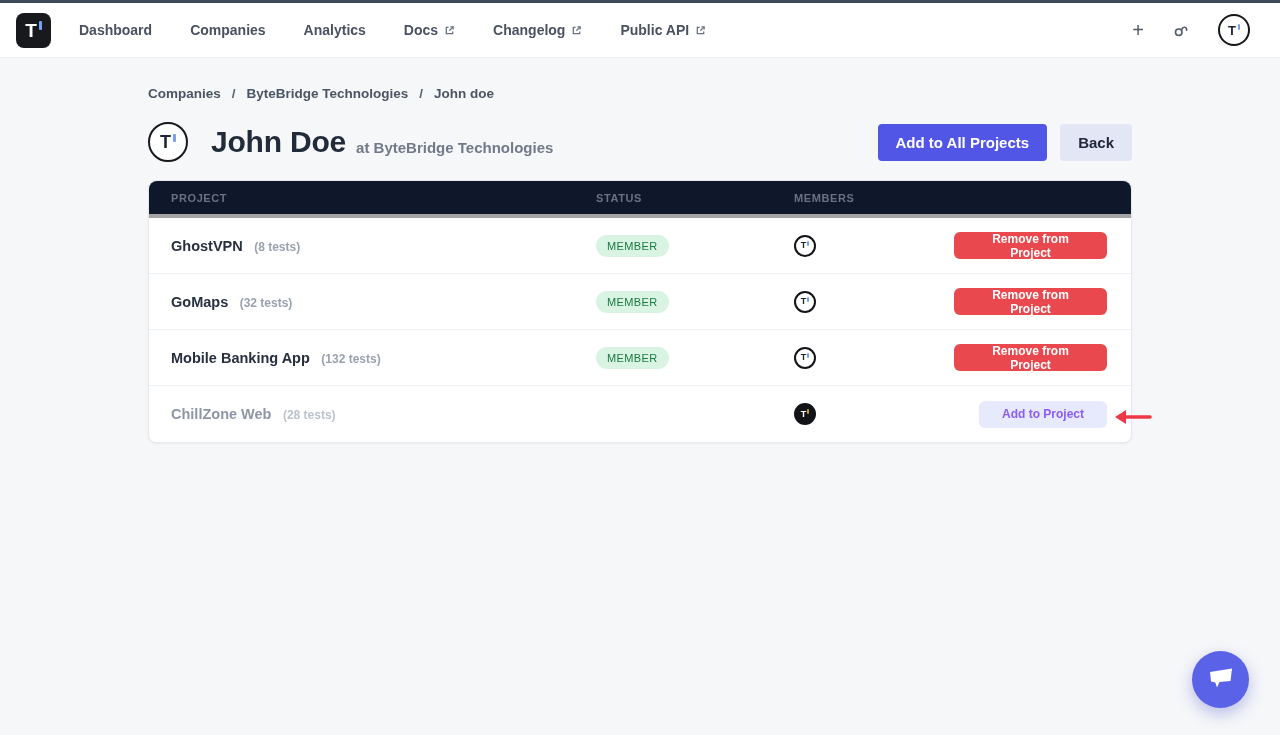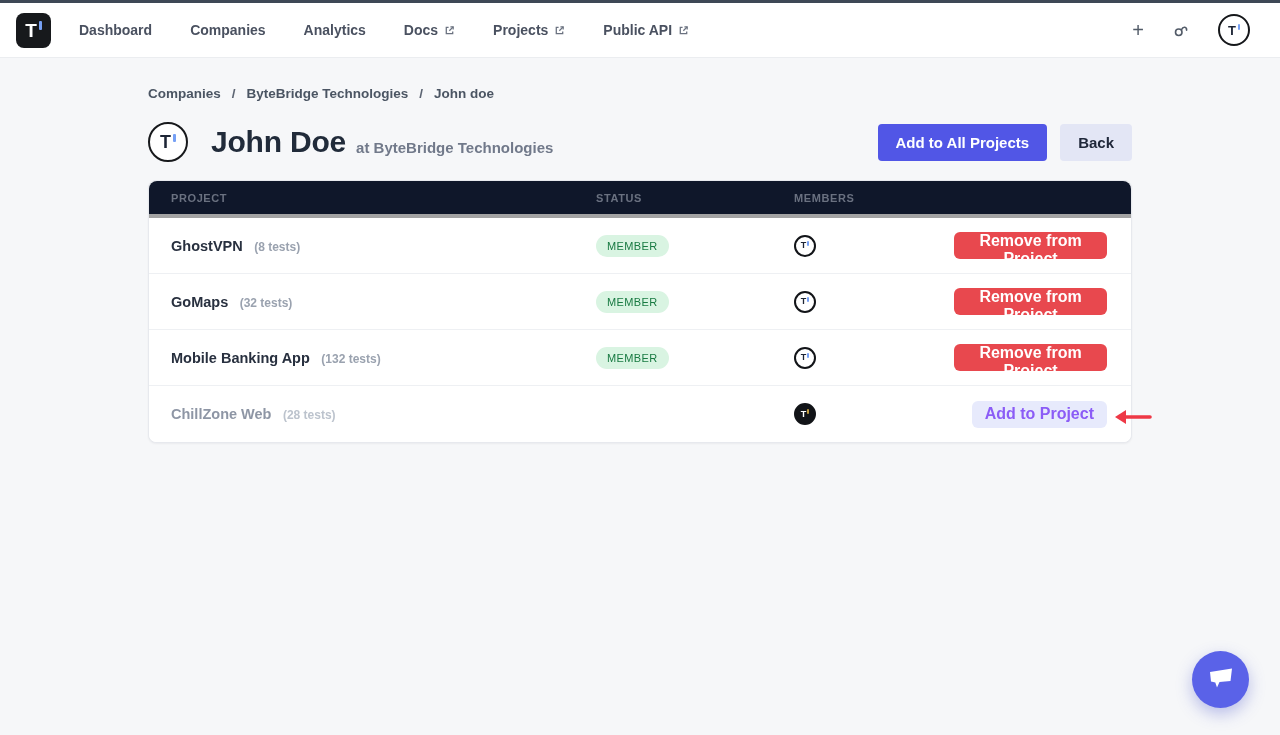--- a/index.html
+++ b/index.html
@@ -58,21 +58,21 @@
   .badge { display:inline-block; background:#d9f4e2; color:#187a42; font-size:11px; font-weight:400; letter-spacing:.4px; padding:5px 11px; border-radius:11px; }
 
   .avatar-sm { width:22px; height:22px; border:2px solid #121418; border-radius:50%; background:#fff; display:flex; align-items:center; justify-content:center; }
   .avatar-sm .tletter { font-size:9px; }
   .avatar-sm .taccent { width:2px; height:5px; margin-top:-5px; margin-left:1px; }
   .avatar-sm.filled { background:#121418; }
   .avatar-sm.filled .tletter { color:#fff; }
   .avatar-sm.filled .taccent { background:#c19b3f; }
 
   .action-cell { display:flex; justify-content:flex-end; }
-  .btn-sm { border:none; border-radius:6px; font-family:inherit; font-size:16px; font-weight:700; height:27px; padding:0 13px; cursor:pointer; }
+  .btn-sm { border:none; border-radius:6px; font-family:inherit; font-size:12px; font-weight:700; height:27px; padding:0 23px; cursor:pointer; }
   .btn-danger { background:#e8484e; color:#fff; }
   .btn-light { background:#e7eafc; color:#8b5cf6; }
 
   .annotation-arrow { position:absolute; left:1112px; top:407px; pointer-events:none; }
 
   .chat-fab { position:absolute; left:1192px; top:651px; width:57px; height:57px; border-radius:50%; background:#5a62e8; display:flex; align-items:center; justify-content:center; cursor:pointer; box-shadow:0 6px 16px rgba(70,80,200,.35); }
 </style>
 </head>
 <body>
 
@@ -97,21 +97,21 @@
         <span>Docs</span>
         <span class="ext-icon">
           <svg width="11" height="11" viewBox="0 0 12 12" fill="none" stroke="#6b7280" stroke-width="1.4">
             <path d="M5 2.5H2.5v7h7V7"></path>
             <path d="M7 2h3v3"></path>
             <path d="M10 2 5.8 6.2"></path>
           </svg>
         </span>
       </span>
     <span class="navlink">
-        <span>Projects</span>
+        <span>Changelog</span>
         <span class="ext-icon">
           <svg width="11" height="11" viewBox="0 0 12 12" fill="none" stroke="#6b7280" stroke-width="1.4">
             <path d="M5 2.5H2.5v7h7V7"></path>
             <path d="M7 2h3v3"></path>
             <path d="M10 2 5.8 6.2"></path>
           </svg>
         </span>
       </span>
     <span class="navlink">
         <span>Public API</span>

